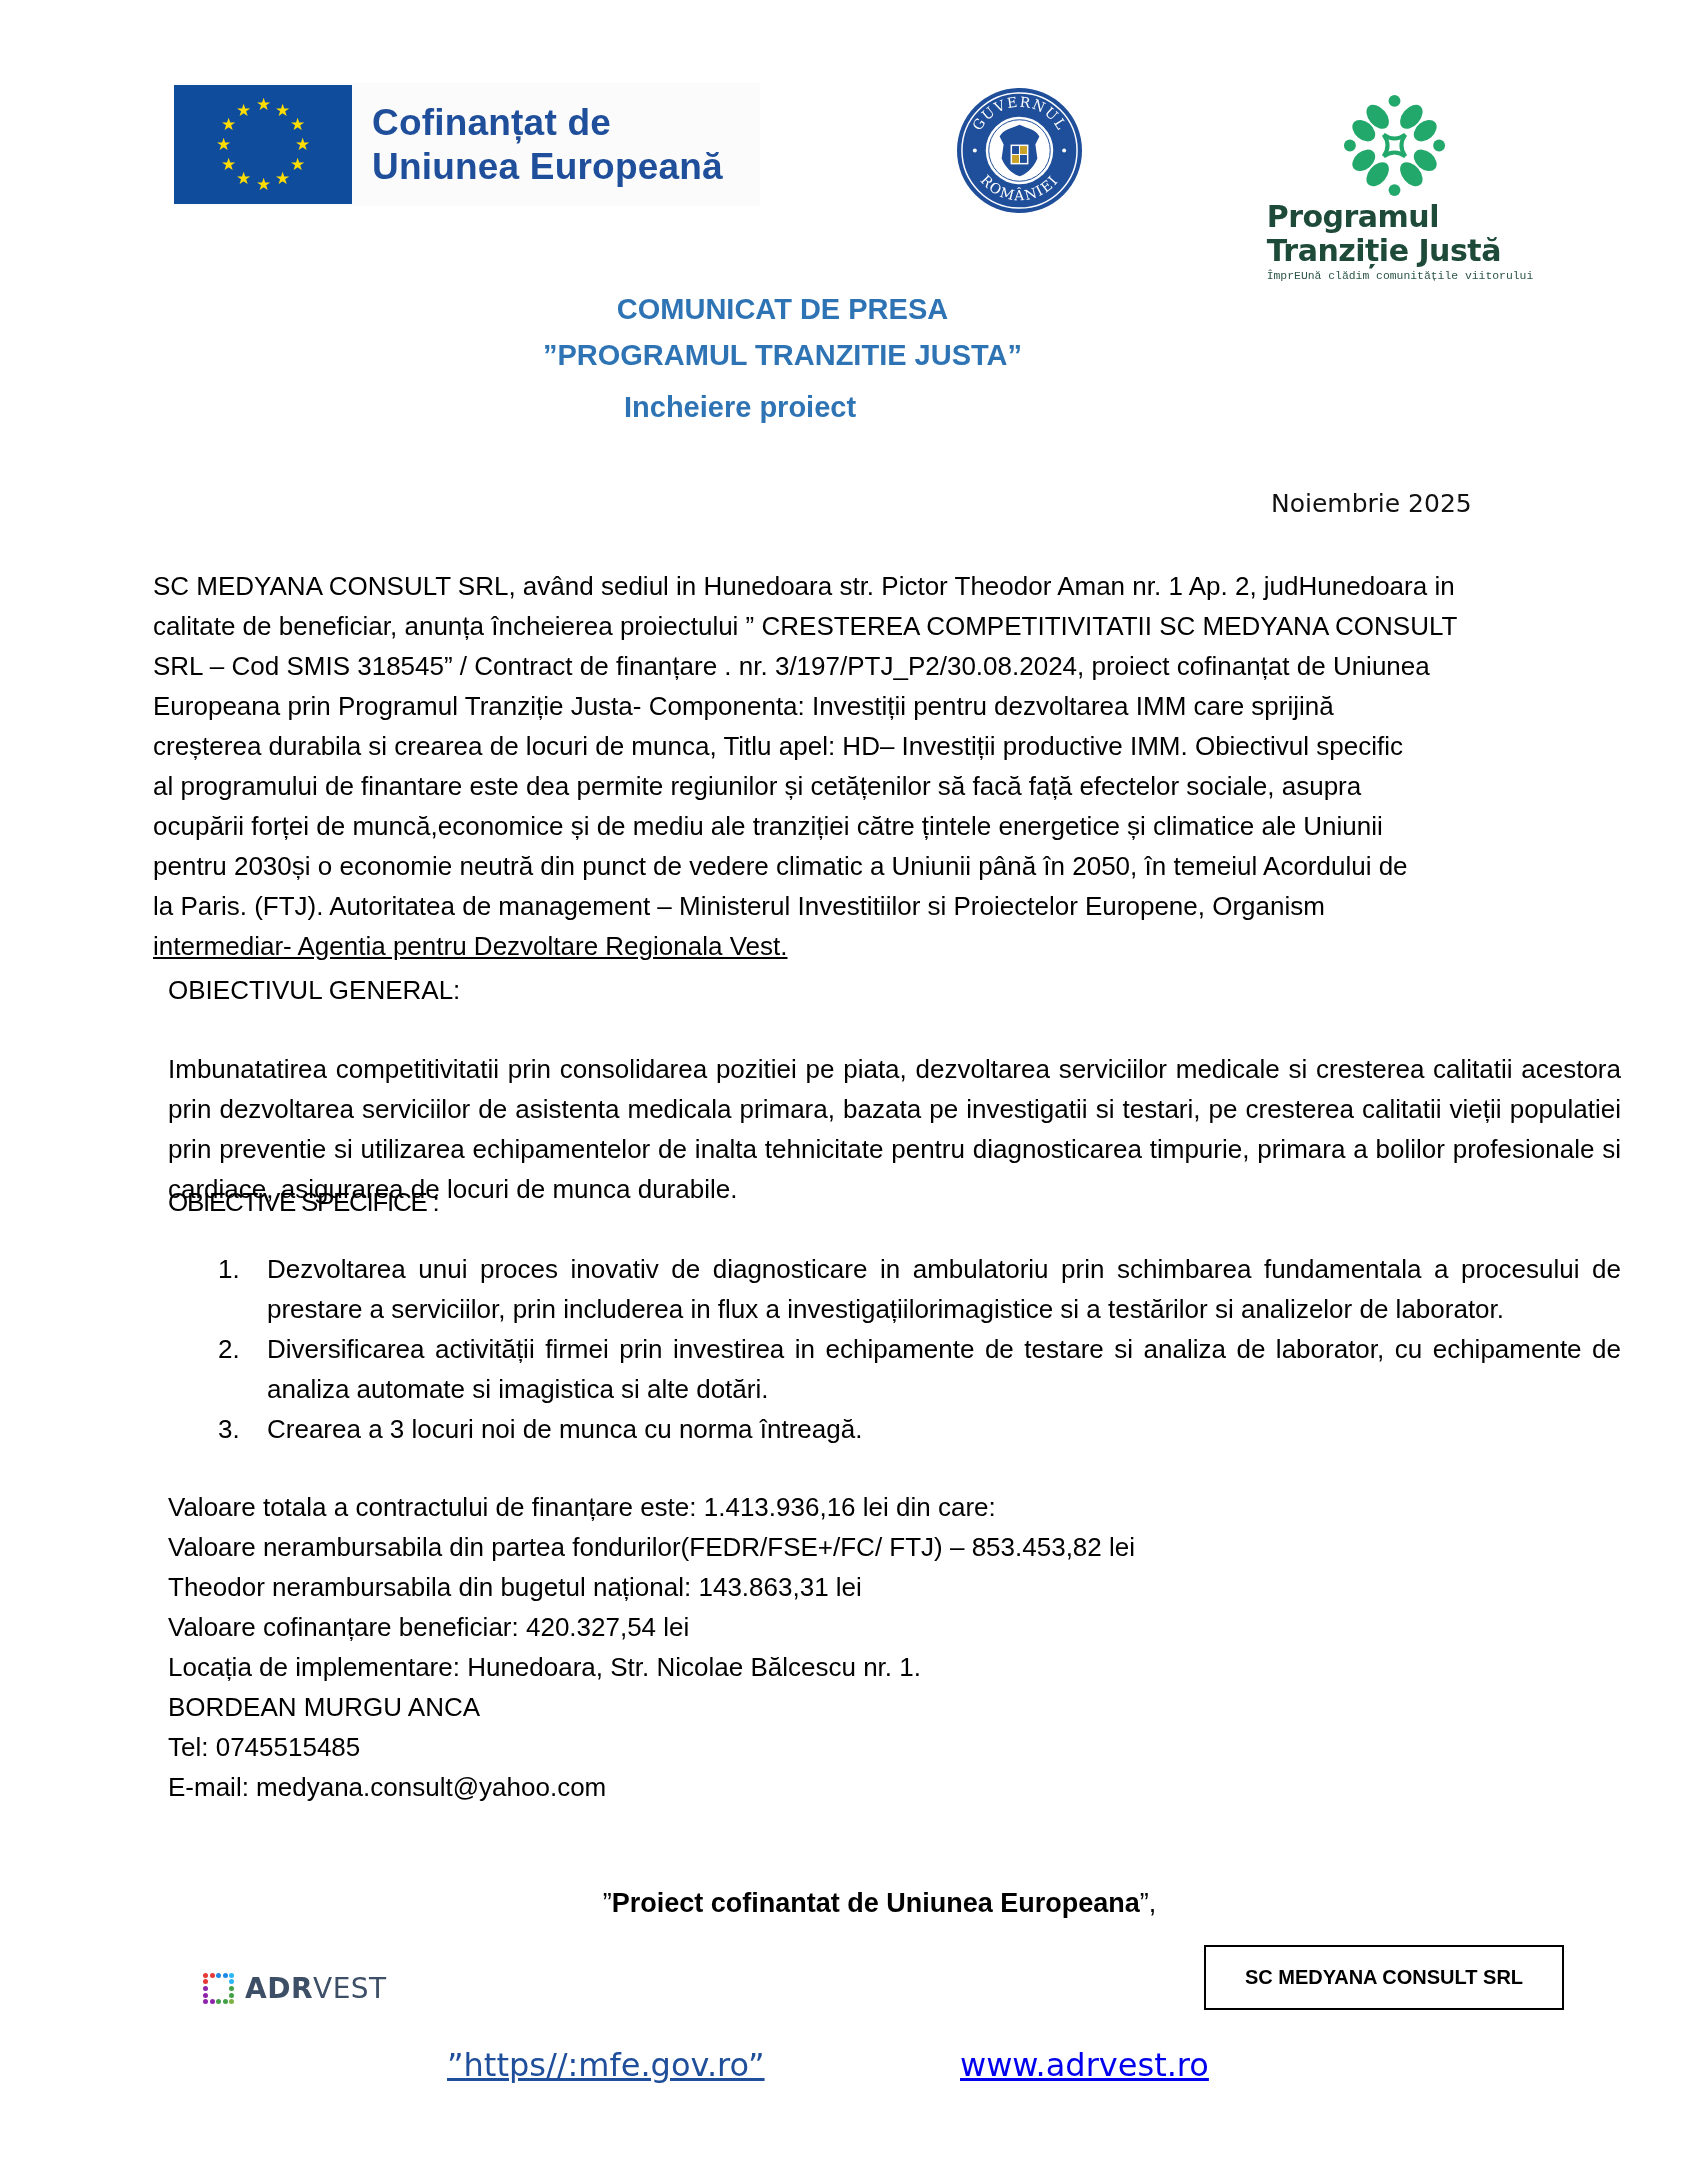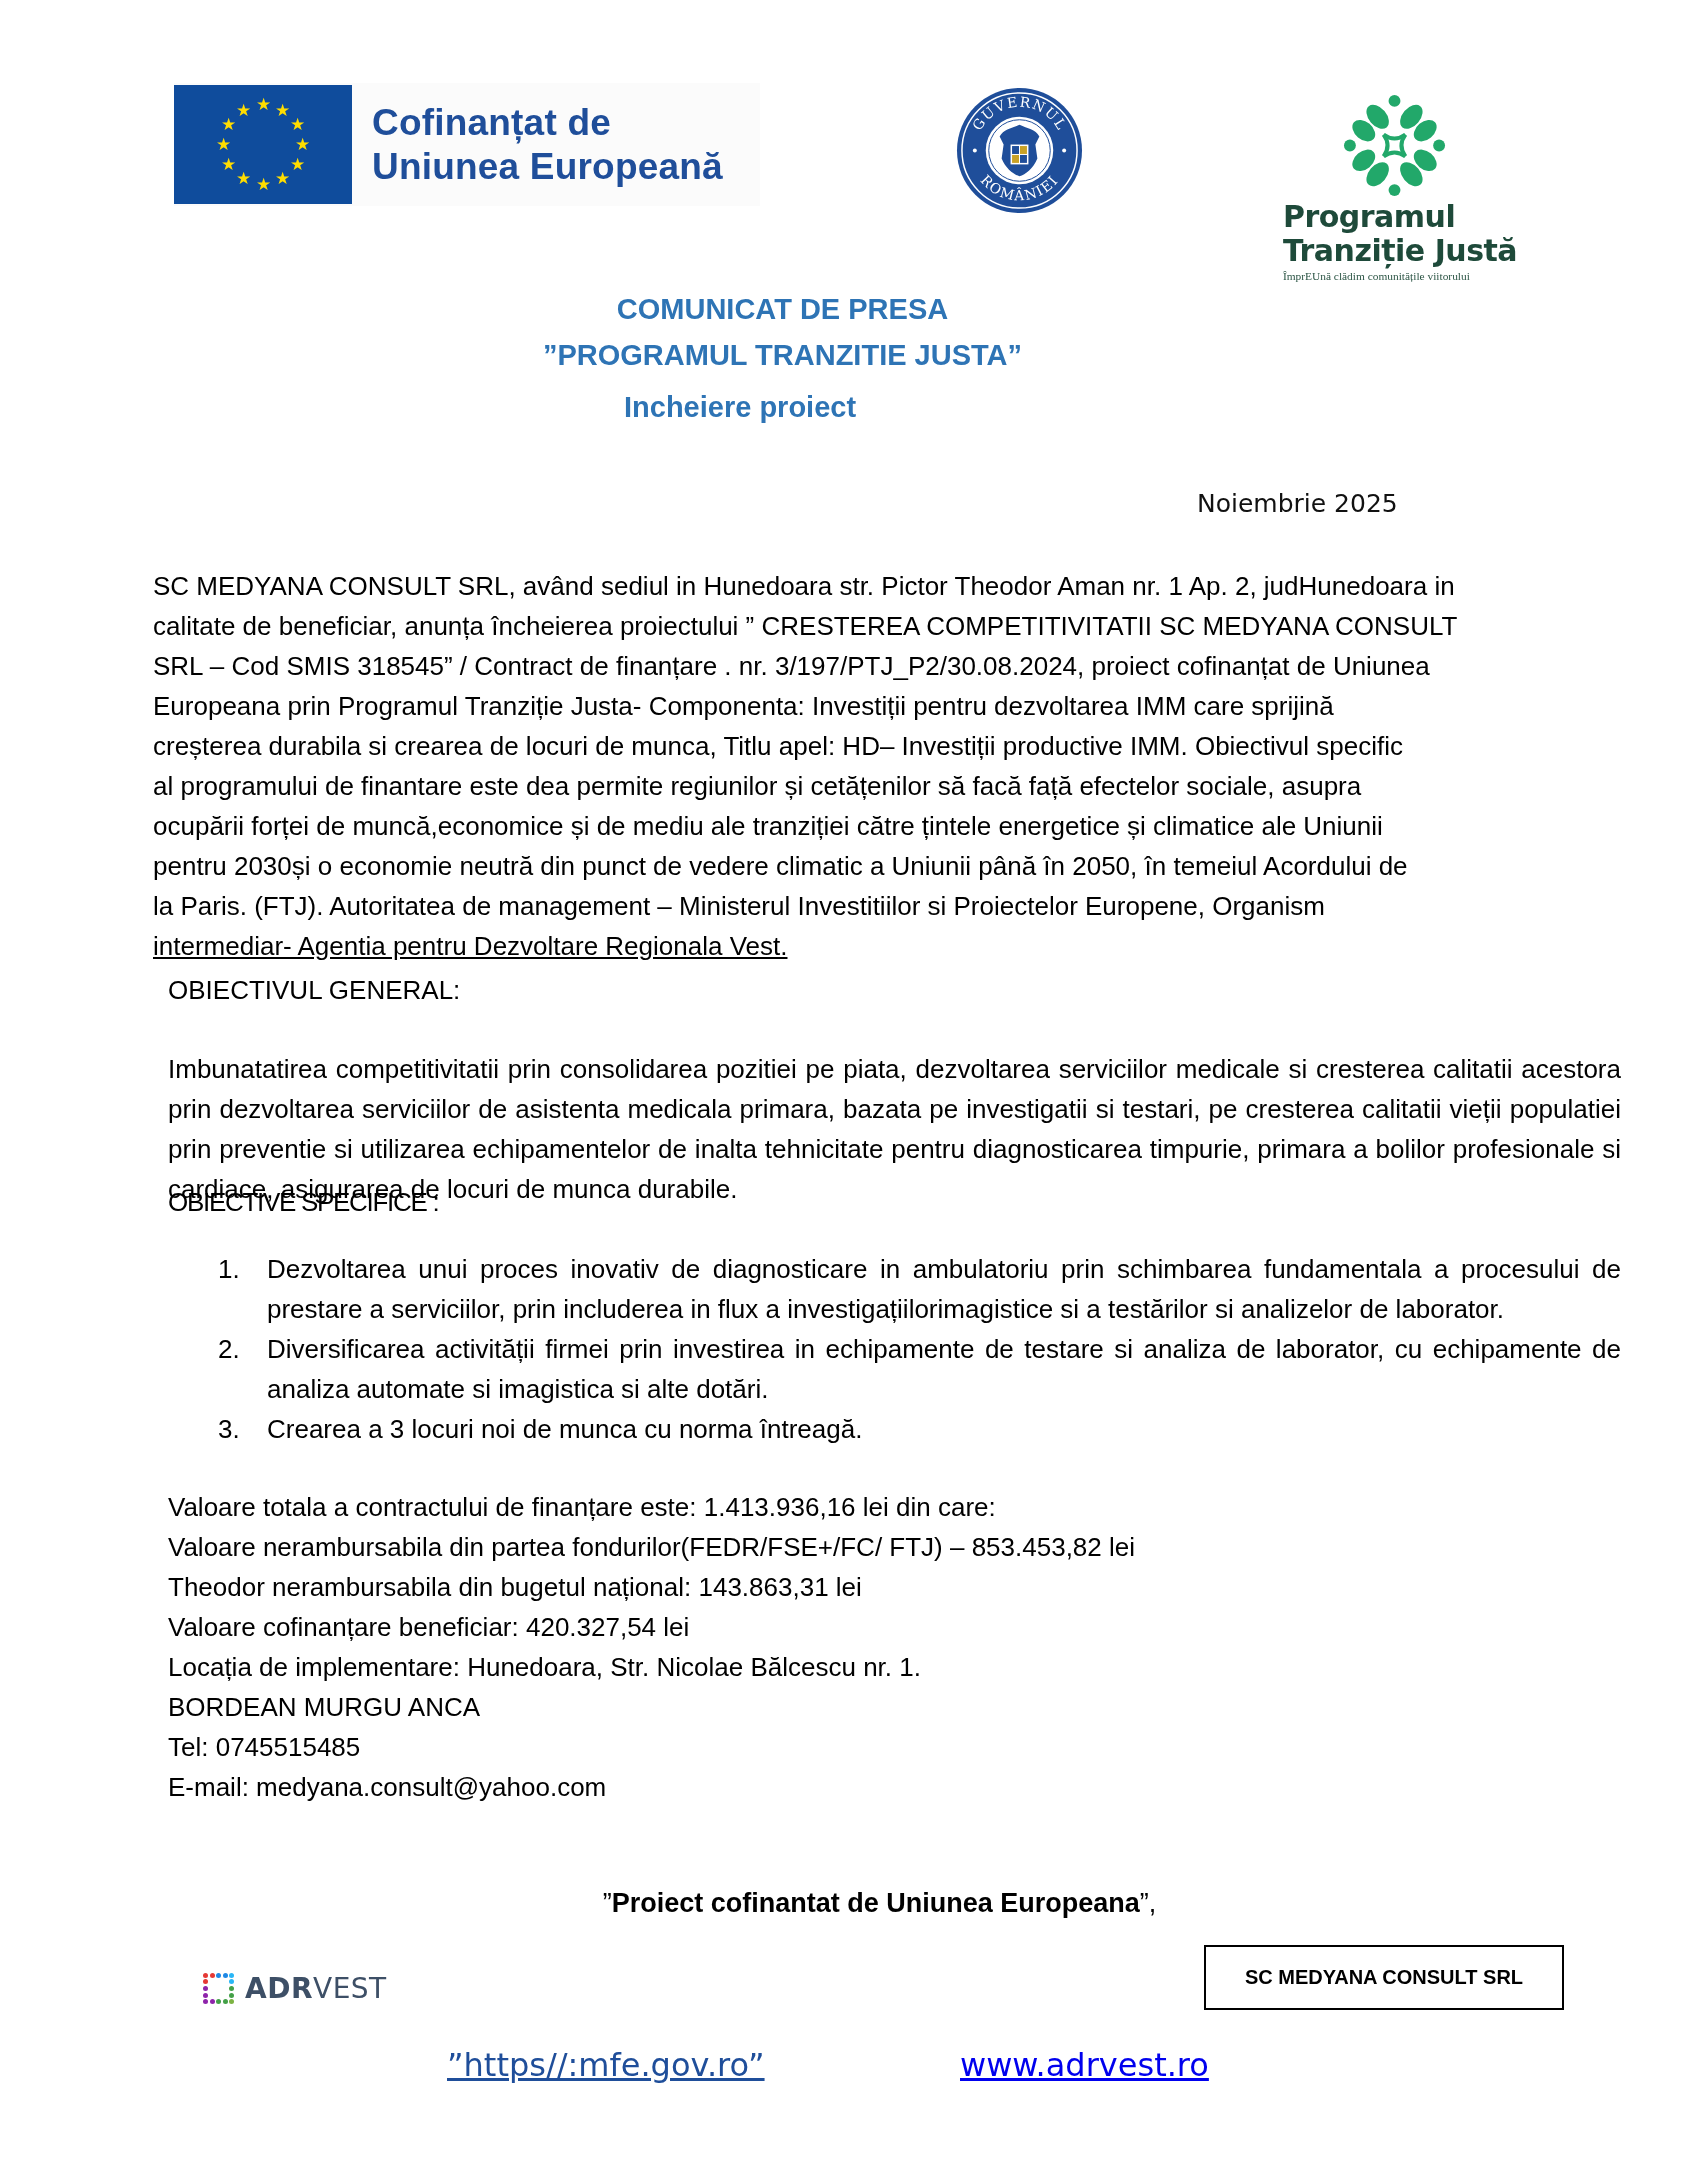--- a/index.html
+++ b/index.html
@@ -11,29 +11,29 @@
   .eu-flag { width: 178px; height: 119px; background: #0f4c9c; position: relative; flex: none; }
   .eu-flag .star { position: absolute; color: #ffdd00; font-size: 17px; line-height: 17px; width: 17px; height: 17px; text-align: center; }
   .eu-text { margin-left: 20px; color: #1f4e9a; font-weight: bold; font-size: 37px; line-height: 44px; letter-spacing: 0.2px; }
 
   .gov-logo { position: absolute; left: 954px; top: 85px; width: 131px; height: 131px; }
 
   .ptj-logo { position: absolute; left: 1206px; top: 91px; width: 376px; height: 115px; display: flex; align-items: center; flex-direction: column; }
   .ptj-mark { width: 109px; height: 109px; flex: none; }
   .ptj-text { margin-left: 12px; color: #1e4a3a; }
   .ptj-title { font-size: 30px; line-height: 34px; font-weight: bold; font-family: "DejaVu Sans", sans-serif; letter-spacing: -0.5px; }
-  .ptj-tag { font-size: 11.4px; margin-top: 2px; color: #2d5646; font-family: Liberation Serif, serif; }
+  .ptj-tag { font-size: 11.4px; margin-top: 2px; color: #2d5646; font-family: Liberation Mono, monospace; }
 
   
   .title { position: absolute; left: 0; width: 1683px; text-align: center; color: #2e74b5; font-weight: bold; font-family: "Liberation Sans", sans-serif; }
   .t1 { top: 293px; font-size: 29px; left: -59px; }
   .t2 { top: 339px; font-size: 29px; left: -59px; }
   .t3 { top: 391px; font-size: 29px; left: 624px; width: auto; text-align: left; }
 
-  .date { position: absolute; left: 1197px; top: 489px; font-size: 25px; font-family: "DejaVu Sans", sans-serif; color: #111; }
+  .date { position: absolute; left: 1271px; top: 489px; font-size: 25px; font-family: "DejaVu Sans", sans-serif; color: #111; }
 
   
   .body-text { font-family: "Liberation Sans Narrow", "Liberation Sans", sans-serif; font-size: 26px; line-height: 40px; color: #000; }
   .intro { position: absolute; left: 153px; top: 566px; width: 1477px; }
   .section { position: absolute; left: 168px; width: 1453px; }
   .obj-general-label { top: 970px; }
   .obj-general-text { top: 1049px; text-align: justify; }
   .obj-specific-label { top: 1182px; letter-spacing: -1.3px; }
   .obj-list { position: absolute; left: 168px; top: 1249px; width: 1453px; list-style: none; }
   .obj-list li { position: relative; padding-left: 99px; text-align: justify; }

